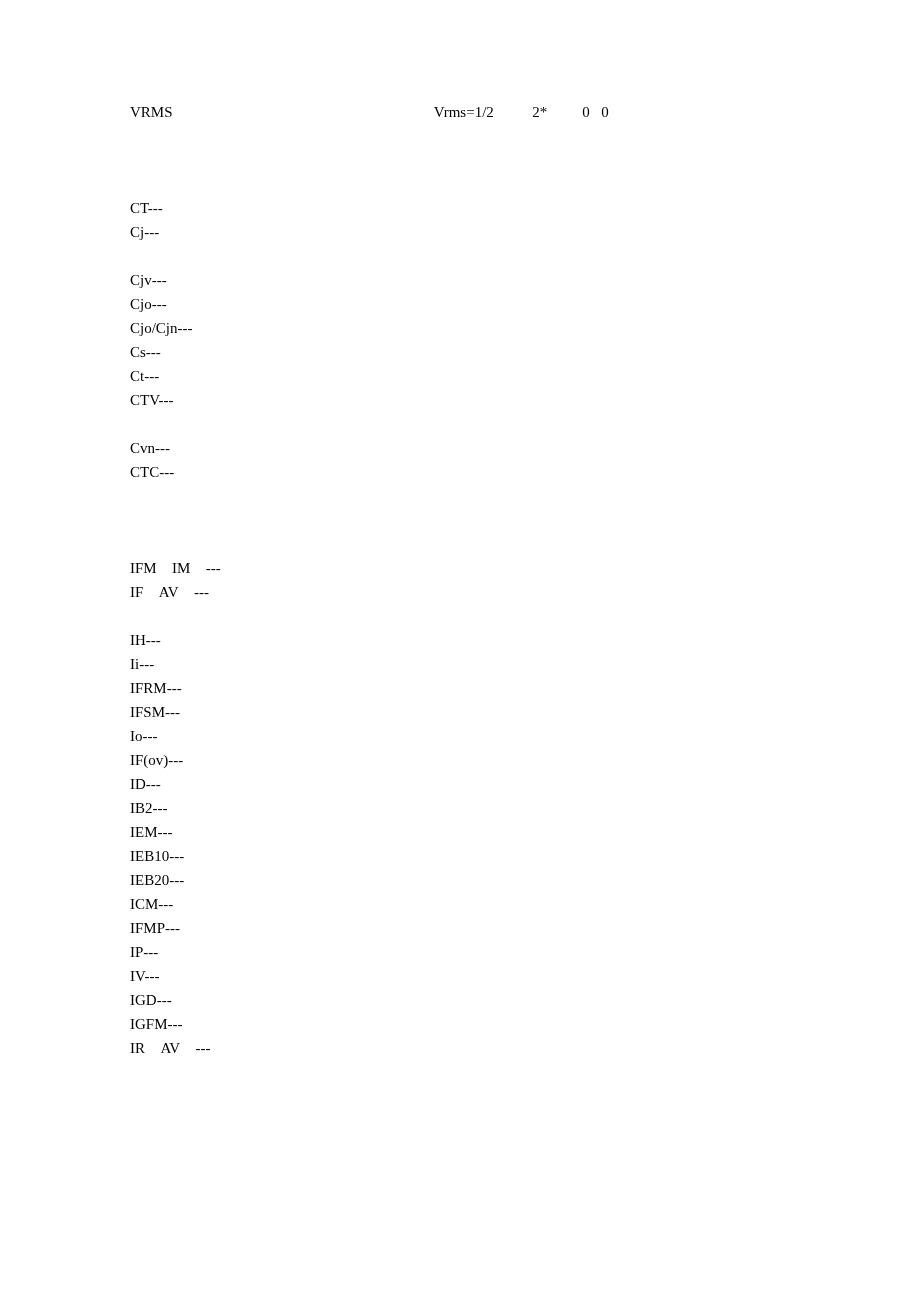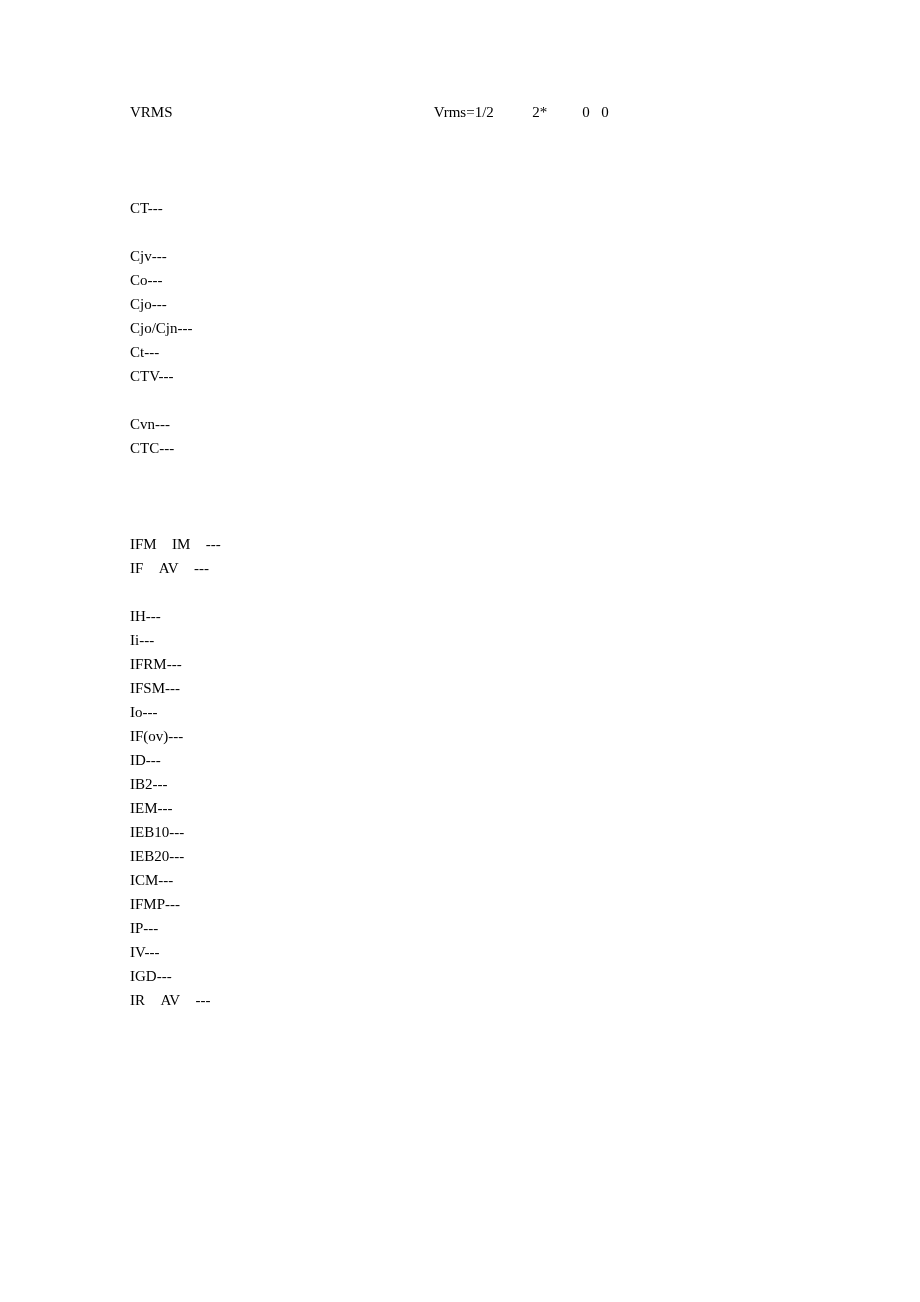--- a/index.html
+++ b/index.html
@@ -25,25 +25,26 @@
 </head>
 <body>
 
 <div class="page">
   <div id="doc-body">
       <div class="line">VRMS 􀀀􀀀􀀀􀀀􀀀􀀀􀀀􀀀􀀀􀀀􀀀􀀀􀀀􀀀􀀀                      Vrms=1/2 􀀀􀀀   2*􀀀􀀀􀀀0􀀀0       􀀀􀀀</div>
       <div class="line">􀀀􀀀􀀀</div>
       <div class="line">&nbsp;</div>
       <div class="line">􀀀􀀀􀀀􀀀􀀀􀀀􀀀􀀀􀀀􀀀􀀀􀀀􀀀</div>
       <div class="line">CT---􀀀􀀀􀀀􀀀</div>
+      <div class="line">Cj---􀀀􀀀􀀀􀀀􀀀􀀀􀀀􀀀          􀀀􀀀􀀀􀀀􀀀􀀀􀀀􀀀􀀀􀀀􀀀􀀀􀀀􀀀􀀀􀀀􀀀􀀀􀀀􀀀􀀀􀀀􀀀</div>
       <div class="line">􀀀</div>
       <div class="line">Cjv---􀀀􀀀􀀀􀀀􀀀</div>
-      <div class="line">Co---􀀀􀀀􀀀􀀀􀀀</div>
       <div class="line">Cjo---􀀀􀀀􀀀􀀀􀀀􀀀</div>
       <div class="line">Cjo/Cjn---􀀀􀀀􀀀􀀀􀀀</div>
+      <div class="line">Cs---􀀀􀀀􀀀􀀀􀀀􀀀􀀀􀀀􀀀</div>
       <div class="line">Ct---􀀀􀀀􀀀</div>
       <div class="line">CTV---􀀀􀀀􀀀􀀀􀀀􀀀􀀀       􀀀􀀀􀀀􀀀􀀀􀀀􀀀         􀀀􀀀􀀀􀀀􀀀􀀀􀀀􀀀􀀀􀀀􀀀􀀀􀀀􀀀􀀀􀀀􀀀􀀀</div>
       <div class="line">􀀀􀀀􀀀</div>
       <div class="line">Cvn---􀀀􀀀􀀀􀀀</div>
       <div class="line">CTC---􀀀􀀀􀀀􀀀􀀀􀀀</div>
       <div class="line">􀀀􀀀􀀀􀀀􀀀􀀀􀀀􀀀         􀀀􀀀􀀀􀀀􀀀       􀀀􀀀􀀀􀀀􀀀􀀀􀀀􀀀􀀀􀀀􀀀􀀀              􀀀􀀀􀀀􀀀􀀀􀀀􀀀􀀀􀀀􀀀</div>
       <div class="line">􀀀􀀀􀀀􀀀􀀀􀀀􀀀􀀀􀀀          􀀀􀀀􀀀􀀀􀀀     􀀀 􀀀􀀀􀀀􀀀􀀀􀀀􀀀􀀀􀀀􀀀􀀀􀀀􀀀􀀀􀀀􀀀􀀀􀀀􀀀􀀀</div>
       <div class="line">􀀀􀀀􀀀􀀀􀀀􀀀􀀀􀀀􀀀􀀀􀀀􀀀􀀀􀀀􀀀􀀀􀀀􀀀􀀀􀀀􀀀􀀀</div>
       <div class="line">IFM􀀀 IM􀀀 ---􀀀􀀀􀀀􀀀􀀀􀀀􀀀􀀀􀀀􀀀􀀀􀀀􀀀􀀀􀀀􀀀􀀀􀀀􀀀􀀀􀀀􀀀􀀀􀀀􀀀􀀀􀀀</div>
       <div class="line">IF􀀀 AV􀀀 ---􀀀􀀀􀀀􀀀􀀀􀀀</div>
@@ -57,15 +58,16 @@
       <div class="line">ID---􀀀􀀀􀀀</div>
       <div class="line">IB2---􀀀􀀀􀀀􀀀􀀀􀀀􀀀􀀀􀀀􀀀􀀀􀀀􀀀</div>
       <div class="line">IEM---􀀀􀀀􀀀􀀀􀀀􀀀􀀀</div>
       <div class="line">IEB10---􀀀􀀀􀀀􀀀􀀀􀀀􀀀􀀀􀀀􀀀􀀀􀀀􀀀􀀀􀀀􀀀􀀀􀀀􀀀􀀀􀀀</div>
       <div class="line">IEB20---􀀀􀀀􀀀􀀀􀀀􀀀􀀀􀀀􀀀􀀀􀀀􀀀􀀀􀀀􀀀</div>
       <div class="line">ICM---􀀀􀀀􀀀􀀀􀀀􀀀􀀀􀀀</div>
       <div class="line">IFMP---􀀀􀀀􀀀􀀀􀀀􀀀</div>
       <div class="line">IP---􀀀􀀀􀀀􀀀</div>
       <div class="line">IV---􀀀􀀀􀀀􀀀</div>
       <div class="line">IGD---􀀀􀀀􀀀􀀀􀀀􀀀􀀀􀀀􀀀􀀀􀀀</div>
+      <div class="line">IGFM---􀀀􀀀􀀀􀀀􀀀􀀀􀀀􀀀􀀀</div>
       <div class="line">IR􀀀 AV􀀀 ---􀀀􀀀􀀀􀀀􀀀􀀀</div>
     </div>
 </div>
 
 </body></html>

